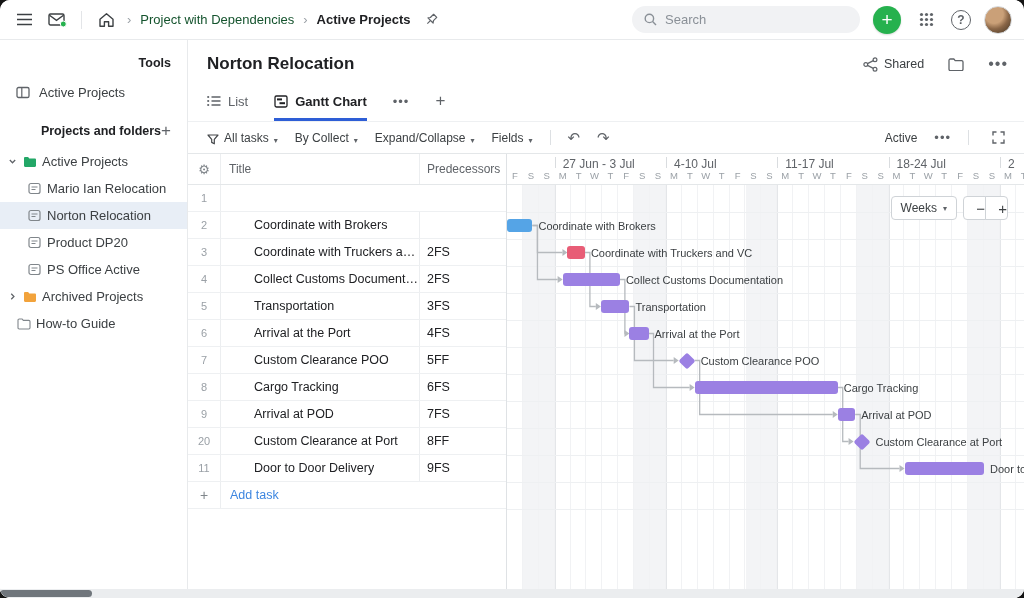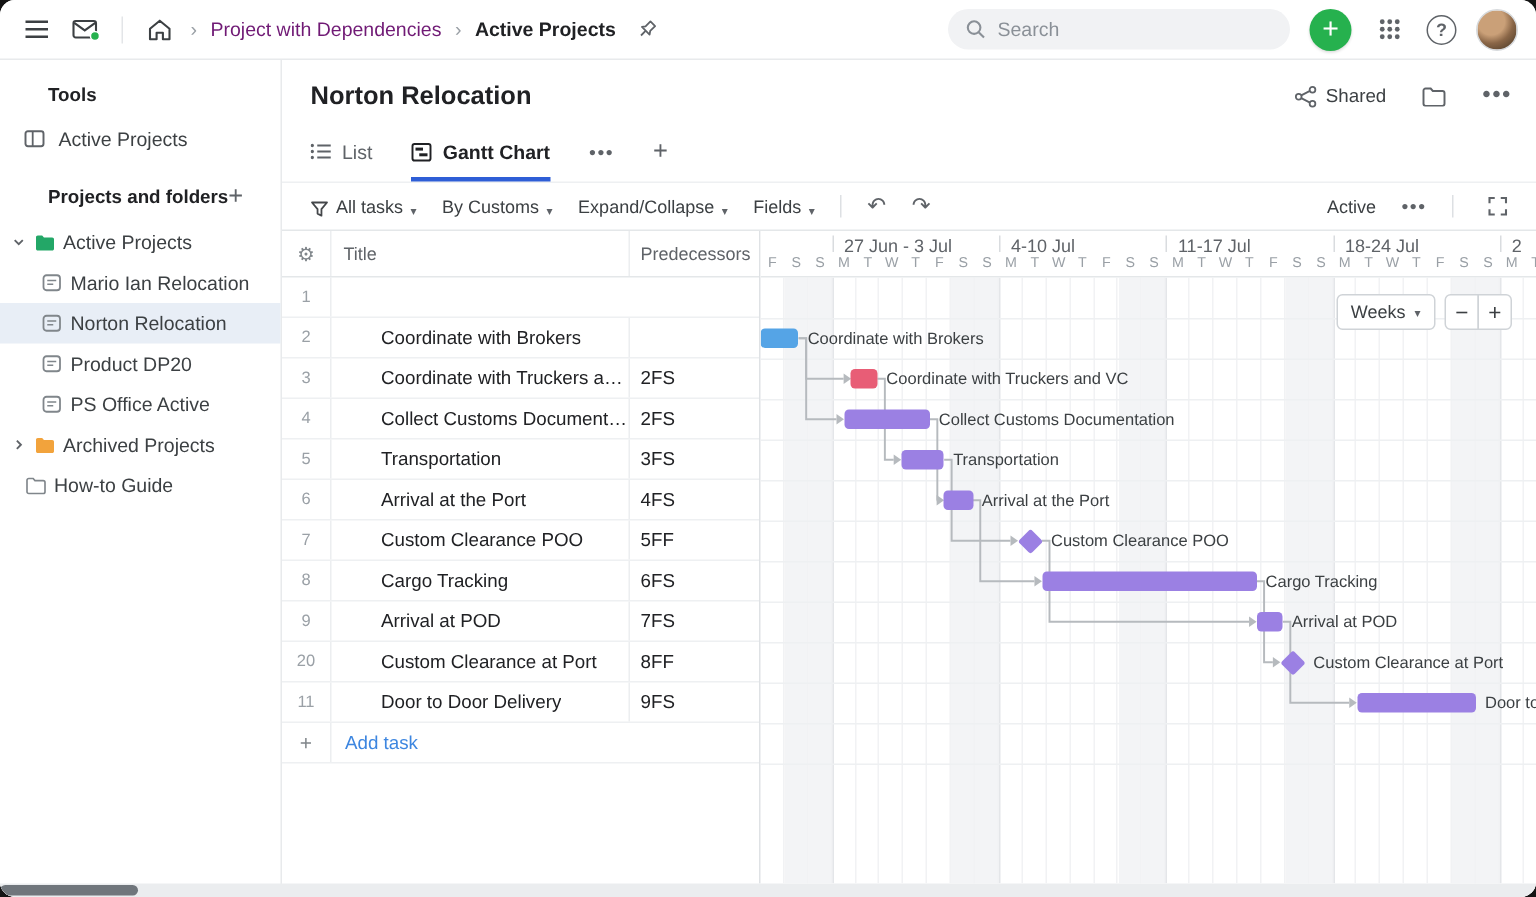--- a/index.html
+++ b/index.html
@@ -5,33 +5,33 @@
   *{margin:0;padding:0;box-sizing:border-box}
   html,body{background:#141414}
   body{font-family:"Liberation Sans",sans-serif;display:flex;justify-content:flex-start}
   .app{position:relative;width:1024px;height:598px;background:#fff;border-radius:10px;overflow:hidden}
 
   
   .topbar{position:absolute;top:0;left:0;right:0;height:40px;background:#fff;border-bottom:1px solid #e8eaec;display:flex;align-items:center;justify-content:space-between;padding:0 12px;z-index:7}
   .tb-left{display:flex;align-items:center;gap:9px}
   .icon-btn{width:24px;height:24px;display:flex;align-items:center;justify-content:center;cursor:pointer}
   .tb-sep{width:1px;height:18px;background:#e3e5e8;margin:0 3px}
-  .crumb{font-size:13px;color:#701a75;cursor:pointer}
+  .crumb{font-size:13px;color:#14532d;cursor:pointer}
   .crumb.current{color:#202124;font-weight:bold}
   .crumb-sep{color:#9aa0a6;font-size:13px}
   .tb-right{display:flex;align-items:center;gap:13px}
   .searchbox{display:flex;align-items:center;gap:8px;width:228px;height:27px;background:#f1f2f4;border-radius:14px;padding:0 12px;color:#8a9097;font-size:13px;cursor:text}
   .plus-btn{width:28px;height:28px;border-radius:50%;background:#26b14e;color:#fff;font-size:19px;line-height:1;border:none;display:flex;align-items:center;justify-content:center;cursor:pointer;box-shadow:0 1px 2px rgba(0,0,0,.15)}
   .help-circle{width:20px;height:20px;border:1.5px solid #5f6368;border-radius:50%;color:#5f6368;font-size:12px;font-weight:bold;display:flex;align-items:center;justify-content:center}
   .avatar{width:28px;height:28px;border-radius:50%;background:radial-gradient(circle at 35% 28%,#caa078 0 36%,#8a6647 58%,#3f3222 100%);border:1px solid #d7dadd}
 
   
   .sidebar{position:absolute;top:40px;left:0;width:188px;bottom:0;background:#fff;border-right:1px solid #e8eaec;z-index:6}
   .sb-heading{font-size:12.5px;font-weight:bold;color:#202124}
-  .sb-head-row{display:flex;align-items:center;justify-content:flex-start;padding:16px 16px 9px 32px}
+  .sb-head-row{display:flex;align-items:center;justify-content:flex-end;padding:16px 16px 9px 32px}
   .sb-plus{color:#5f6368;font-size:17px;line-height:1;cursor:pointer}
   .sb-item{display:flex;align-items:center;gap:9px;height:27px;padding:0 16px;font-size:13px;color:#3c4043;cursor:pointer}
   .tree-row{display:flex;align-items:center;height:27px;font-size:13px;color:#3c4043;cursor:pointer;padding-left:8px}
   .tree-row .tr-chev{width:15px;display:flex;align-items:center}
   .tree-row .tr-icon{width:19px;display:flex;align-items:center}
   .tree-row .tr-label{white-space:nowrap;overflow:hidden;text-overflow:ellipsis}
   .tree-row.selected{background:#e8eef6}
 
   
   .main{position:absolute;top:40px;left:188px;right:0;bottom:0;background:#fff}
@@ -78,21 +78,21 @@
   .g-cbody{position:absolute;top:31px;left:0;right:0;bottom:0}
   .day-col{position:absolute;top:0;bottom:0;border-right:1px solid #f1f2f4}
   .day-col.weekend{background:#f3f4f6}
   .week-line{position:absolute;top:0;bottom:0;width:1px;background:#e4e6e9}
   .row-line{position:absolute;left:0;right:0;height:1px;background:#eef0f2}
   .connectors{position:absolute;inset:0;pointer-events:none}
   .bar{position:absolute;height:13px;border-radius:3px;cursor:pointer}
   .milestone{position:absolute;width:12px;height:12px;border-radius:2px;transform:rotate(45deg);cursor:pointer}
   .bar-label{position:absolute;font-size:11px;color:#3c4043;white-space:nowrap;transform:translateY(-50%)}
   .zoom-ctl{position:absolute;top:11px;right:16px;display:flex;align-items:center;gap:6px;z-index:5}
-  .zoom-btn{height:24px;background:#fff;border:1px solid #cfd3d7;border-radius:4px;font-size:12px;color:#3c4043;display:flex;align-items:center;justify-content:center;cursor:pointer;font-family:"Liberation Sans",sans-serif}
+  .zoom-btn{height:24px;background:#fff;border:1px solid #cfd3d7;border-radius:4px;font-size:12px;color:#3c4043;display:flex;align-items:center;justify-content:flex-end;cursor:pointer;font-family:"Liberation Sans",sans-serif}
   .zoom-btn.weeks{padding:0 9px;gap:6px}
   .zoom-pair{display:flex}
   .zoom-btn.sq{width:23px;font-size:15px}
   .zoom-btn.sq:first-child{border-radius:4px 0 0 4px}
   .zoom-btn.sq:last-child{border-radius:0 4px 4px 0;margin-left:-1px}
 
   
   .h-scrollbar{position:absolute;left:0;right:0;bottom:0;height:9px;background:#ebedef;z-index:8}
   .h-thumb{position:absolute;left:0;top:1px;bottom:1px;width:92px;background:#70767c;border-radius:4px;cursor:grab}
 </style>
@@ -304,21 +304,21 @@
     <div class="toolbar">
       <div class="tb-group">
         <span class="tool">
           <svg width="12" height="11" viewBox="0 0 12 11">
               <path d="M1 1h10L7.3 5.4V9.8L4.7 8.4V5.4Z" fill="none" stroke="#44474a" stroke-width="1.2" stroke-linejoin="round"></path>
             </svg>
           <span>All tasks</span>
             <span class="chev">▾</span>
         </span>
         <span class="tool">
-            <span>By Customs</span>
+            <span>By Collect</span>
             <span class="chev">▾</span>
           </span>
         <span class="tool">
             <span>Expand/Collapse</span>
             <span class="chev">▾</span>
           </span>
         <span class="tool">
             <span>Fields</span>
             <span class="chev">▾</span>
           </span>

